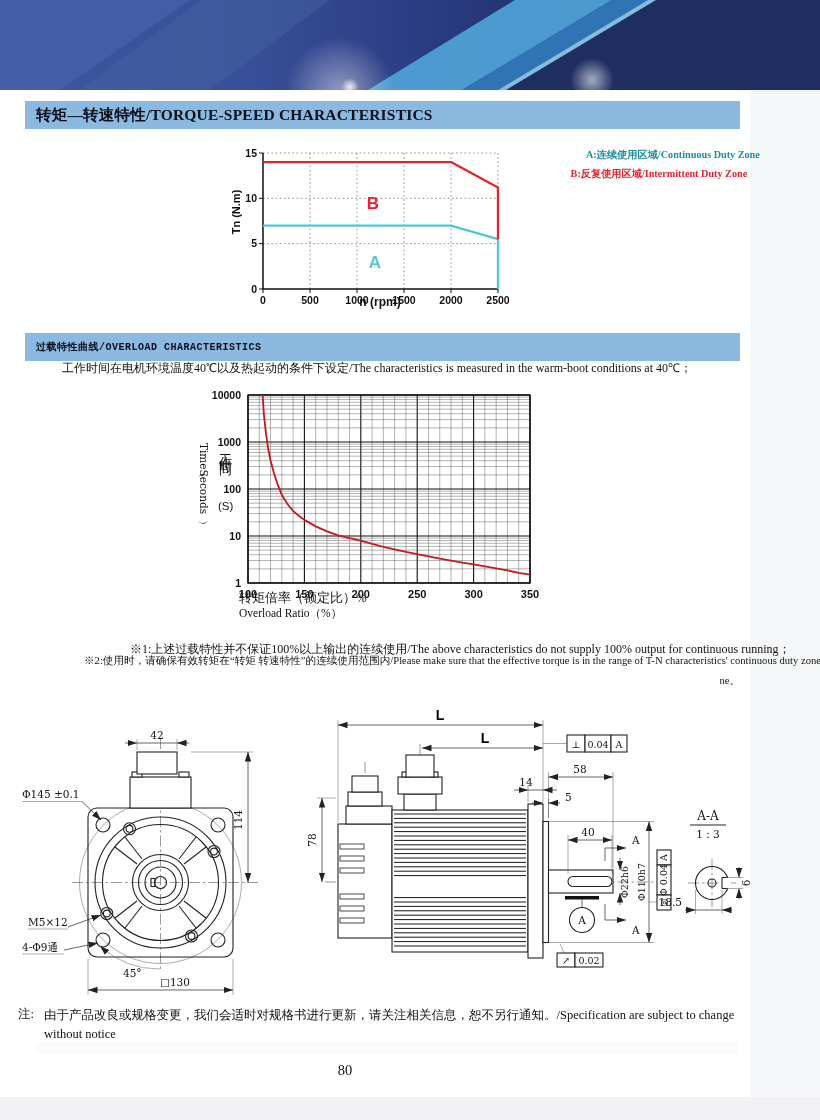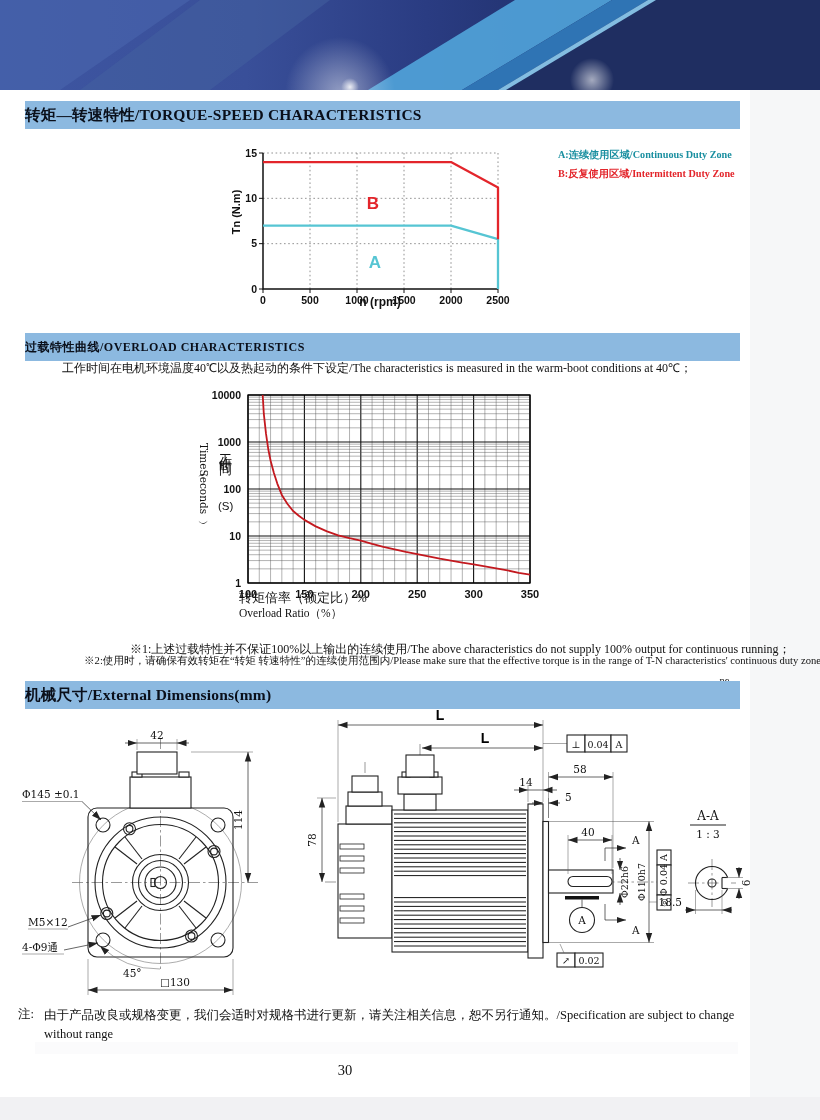--- a/index.html
+++ b/index.html
@@ -1,22 +1,22 @@
 <!DOCTYPE html>
 <html><head>
 <meta charset="utf-8">
 <style>
   html,body{margin:0;padding:0;background:#fff;}
   #page{position:relative;width:820px;height:1120px;background:#fff;overflow:hidden;
         font-family:"Liberation Sans",sans-serif;color:#111;}
   .abs{position:absolute;}
   .hdr{position:absolute;left:25px;width:715px;height:28px;background:#8cb9e0;
-       display:flex;align-items:center;padding-left:0;box-sizing:border-box;}
+       display:flex;align-items:center;padding-left:11px;box-sizing:border-box;}
   .hdr span{font-family:"Liberation Serif",serif;font-weight:bold;font-size:15.5px;color:#0a0f1a;letter-spacing:.2px;}
-  .hdr.mono span{font-family:Liberation Serif, serif;font-size:12px;letter-spacing:.5px;}
+  .hdr.mono span{font-family:Liberation Mono, monospace;font-size:10px;letter-spacing:.5px;}
   .vtext{writing-mode:vertical-rl;}
   .tick{font:bold 10.5px "Liberation Sans",sans-serif;fill:#111;}
   .dtxt{font:10.5px "DejaVu Serif",serif;fill:#111;}
   .dtxt2{font:9.5px "DejaVu Serif",serif;fill:#111;}
   .ln{stroke:#222;fill:none;stroke-width:1.1;}
   .lnf{stroke:#222;fill:#fff;stroke-width:1.1;}
   .thin{stroke:#666;fill:none;stroke-width:.55;}
   .cl{stroke:#555;stroke-width:.6;stroke-dasharray:11 3 2.5 3;fill:none;}
   .dim{stroke:#333;stroke-width:.75;fill:none;}
   .ext{stroke:#555;stroke-width:.5;fill:none;}
@@ -96,21 +96,21 @@
         <path d="M 273,149 L 38,149 L 38,13" stroke="#111" stroke-width="1.5" fill="none"></path>
         <polyline points="38,85.53333333333333 226,85.53333333333333 273,99.13333333333334 273,149" stroke="#56c5d3" stroke-width="2.3" fill="none" stroke-linejoin="round"></polyline>
         <polyline points="38,22.066666666666663 226,22.066666666666663 273,47.45333333333335 273,99.13333333333334" stroke="#e3252b" stroke-width="2.3" fill="none" stroke-linejoin="round"></polyline>
         <text x="147.98000000000002" y="69.21333333333334" text-anchor="middle" fill="#e3252b" style="font:600 17px &quot;Liberation Sans&quot;,sans-serif">B</text>
         <text x="149.86" y="128.14666666666668" text-anchor="middle" fill="#56c5d3" style="font:600 17px &quot;Liberation Sans&quot;,sans-serif">A</text>
       </g>
     </svg>
   <div class="abs" style="left:206px;top:206px;width:60px;text-align:center;transform:rotate(-90deg);font:bold 11px 'Liberation Sans',sans-serif">Tn (N.m)</div>
   <div class="abs" style="left:330px;top:295px;width:100px;text-align:center;font:bold 12px 'Liberation Sans',sans-serif">n (rpm)</div>
   <div class="abs" style="left:558px;top:148px">
-    <div class="legrow" id="leg-a" style="color: rgb(26, 143, 160);">A:连续使用区域/Continuous Duty Zone</div>
+    <div class="legrow" id="leg-a" style="color: rgb(26, 143, 160); margin-left: 28px;">A:连续使用区域/Continuous Duty Zone</div>
     <div class="legrow" id="leg-b" style="color: rgb(227, 37, 43); text-align: center;">B:反复使用区域/Intermittent Duty Zone</div>
   </div>
 
   <div class="hdr mono" style="top:333px">
     <span>过载特性曲线/OVERLOAD CHARACTERISTICS</span>
   </div>
   <div class="abs note" style="left:62px;top:359px;font-size:12px">工作时间在电机环境温度40℃以及热起动的条件下设定/The characteristics is measured in the warm-boot conditions at 40℃；</div>
 
   <svg id="ol-chart" class="abs" style="left:175px;top:375px" width="440" height="250">
       <g id="ol-plot">
@@ -195,23 +195,20 @@
   <div class="abs vtext" style="left:197px;top:443px;font:10.5px 'DejaVu Serif',serif">Time（Seconds）</div>
   <div class="abs vtext" style="left:216px;top:443px;font:13px 'Liberation Serif',serif;letter-spacing:3px">工作时间</div>
   <div class="abs" style="left:218px;top:500px;font:11.5px 'Liberation Sans',sans-serif">(S)</div>
   <div class="abs" style="left:239px;top:589px;width:300px;text-align:left;font:13px 'Liberation Serif',serif">转矩倍率（额定比）%</div>
   <div class="abs" style="left:239px;top:606px;width:300px;text-align:left;font:11.5px 'Liberation Serif',serif">Overload Ratio（%）</div>
 
   <div class="abs note" style="left:130px;top:641px;width:610px;text-align:center;font-size:12px">※1:上述过载特性并不保证100%以上输出的连续使用/The above characteristics do not supply 100% output for continuous running；</div>
   <div class="abs note" style="left:84px;top:654px;font-size:10.6px">※2:使用时，请确保有效转矩在“转矩 转速特性”的连续使用范围内/Please make sure that the effective torque is in the range of T-N characteristics' continuous duty zone</div>
   <div class="abs note" style="left:695px;top:674px;width:45px;text-align:right;font-size:10.6px">ne。</div>
 
-  <div class="hdr" style="top:681px">
-    <span>机械尺寸/External Dimensions(mm)</span>
-  </div>
 
   <svg class="abs" style="left:20px;top:698px" width="750" height="312" viewBox="0 0 750 312">
     <defs>
       <marker id="ae" markerWidth="11" markerHeight="8" refX="9.5" refY="4" orient="auto-start-reverse" markerUnits="userSpaceOnUse">
         <path d="M0,0.8 L9.5,4 L0,7.2 z" fill="#222"></path>
       </marker>
     </defs>
 
     <g>
       <line class="cl" x1="52" y1="184.5" x2="238" y2="184.5"></line>
@@ -457,18 +454,18 @@
       <line class="ext" x1="706" y1="190.5" x2="723" y2="190.5"></line>
       <line class="dim" x1="719" y1="169" x2="719" y2="179.5" marker-end="url(#ae)"></line>
       <line class="dim" x1="719" y1="201" x2="719" y2="190.5" marker-end="url(#ae)"></line>
       <text class="dtxt" transform="rotate(-90 727 185)" x="727" y="188" text-anchor="middle">6</text>
     </g>
   </svg>
 
   <div class="abs" style="left:18px;top:1006px;width:722px;display:flex">
     <div style="width:26px;font:12.5px 'Liberation Serif',serif">注:</div>
     <div style="flex:1;font:12.5px 'Liberation Serif',serif;line-height:1.5">
-      <div>由于产品改良或规格变更，我们会适时对规格书进行更新，请关注相关信息，恕不另行通知。/Specification are subject to change without range</div>
+      <div>由于产品改良或规格变更，我们会适时对规格书进行更新，请关注相关信息，恕不另行通知。/Specification are subject to change without notice</div>
     </div>
   </div>
-  <div class="abs" style="left:0;top:1062px;width:690px;text-align:center;font:14.5px 'Liberation Serif',serif">30</div>
+  <div class="abs" style="left:0;top:1062px;width:690px;text-align:center;font:14.5px 'Liberation Serif',serif">80</div>
 
 </div>
 
 </body></html>

